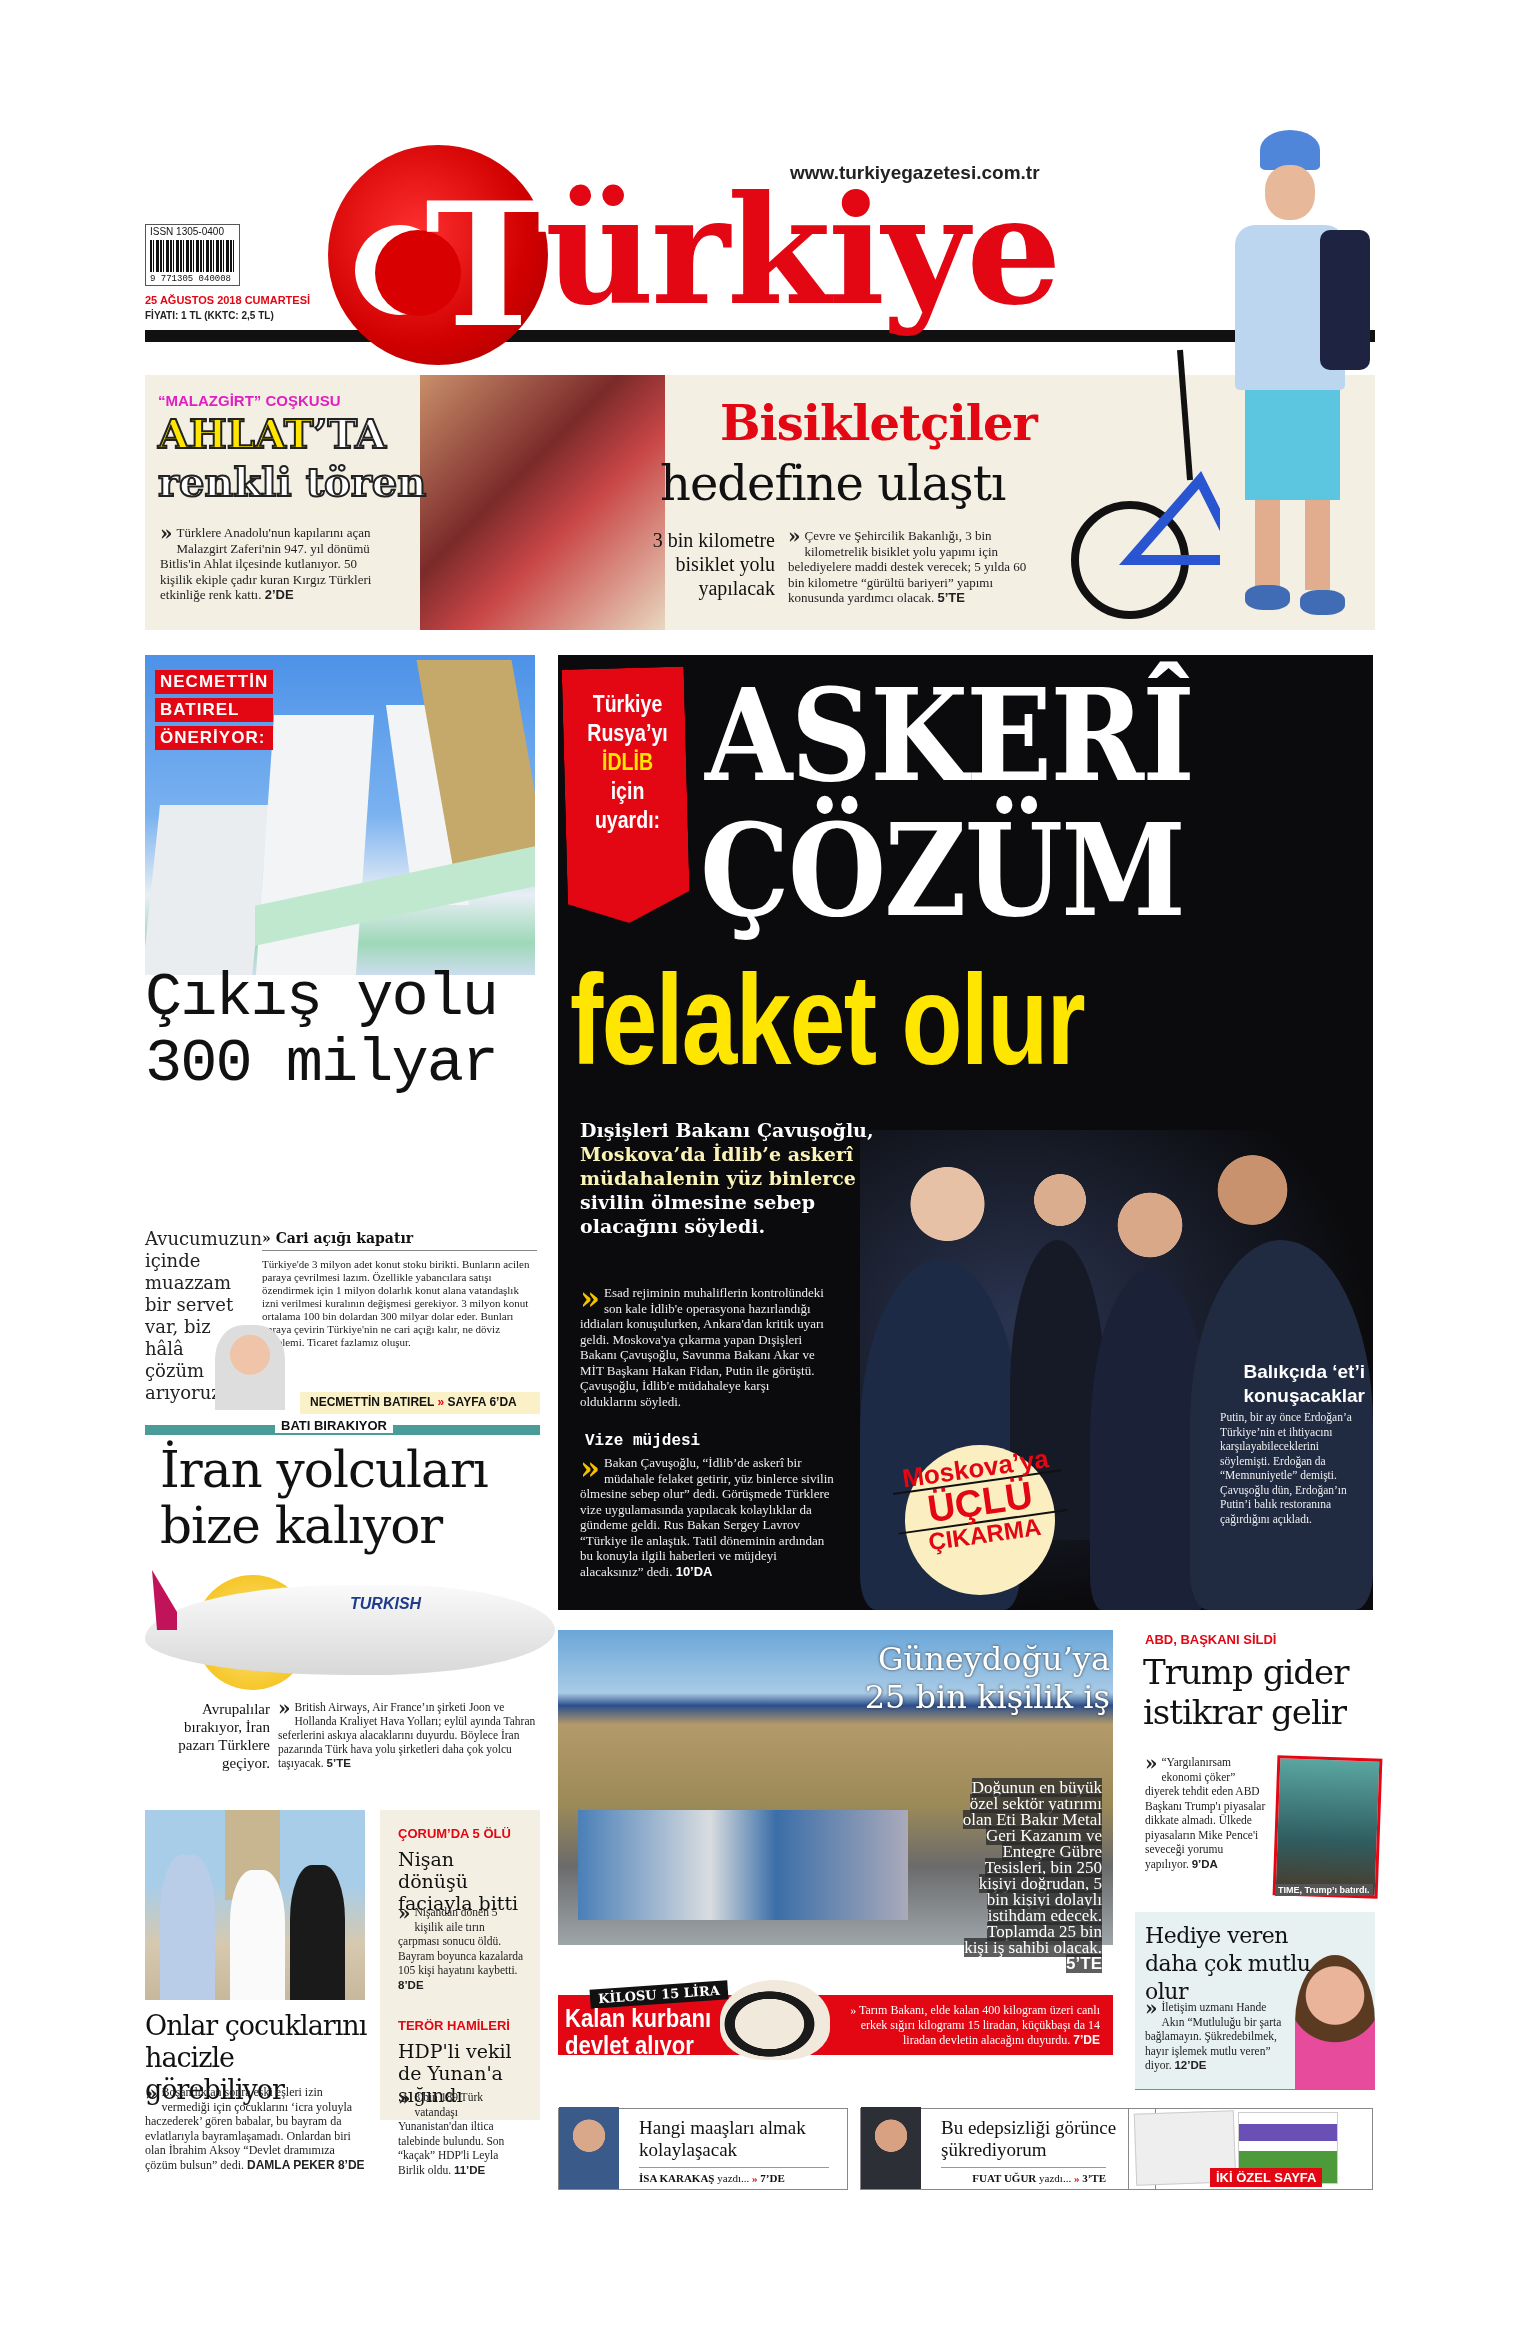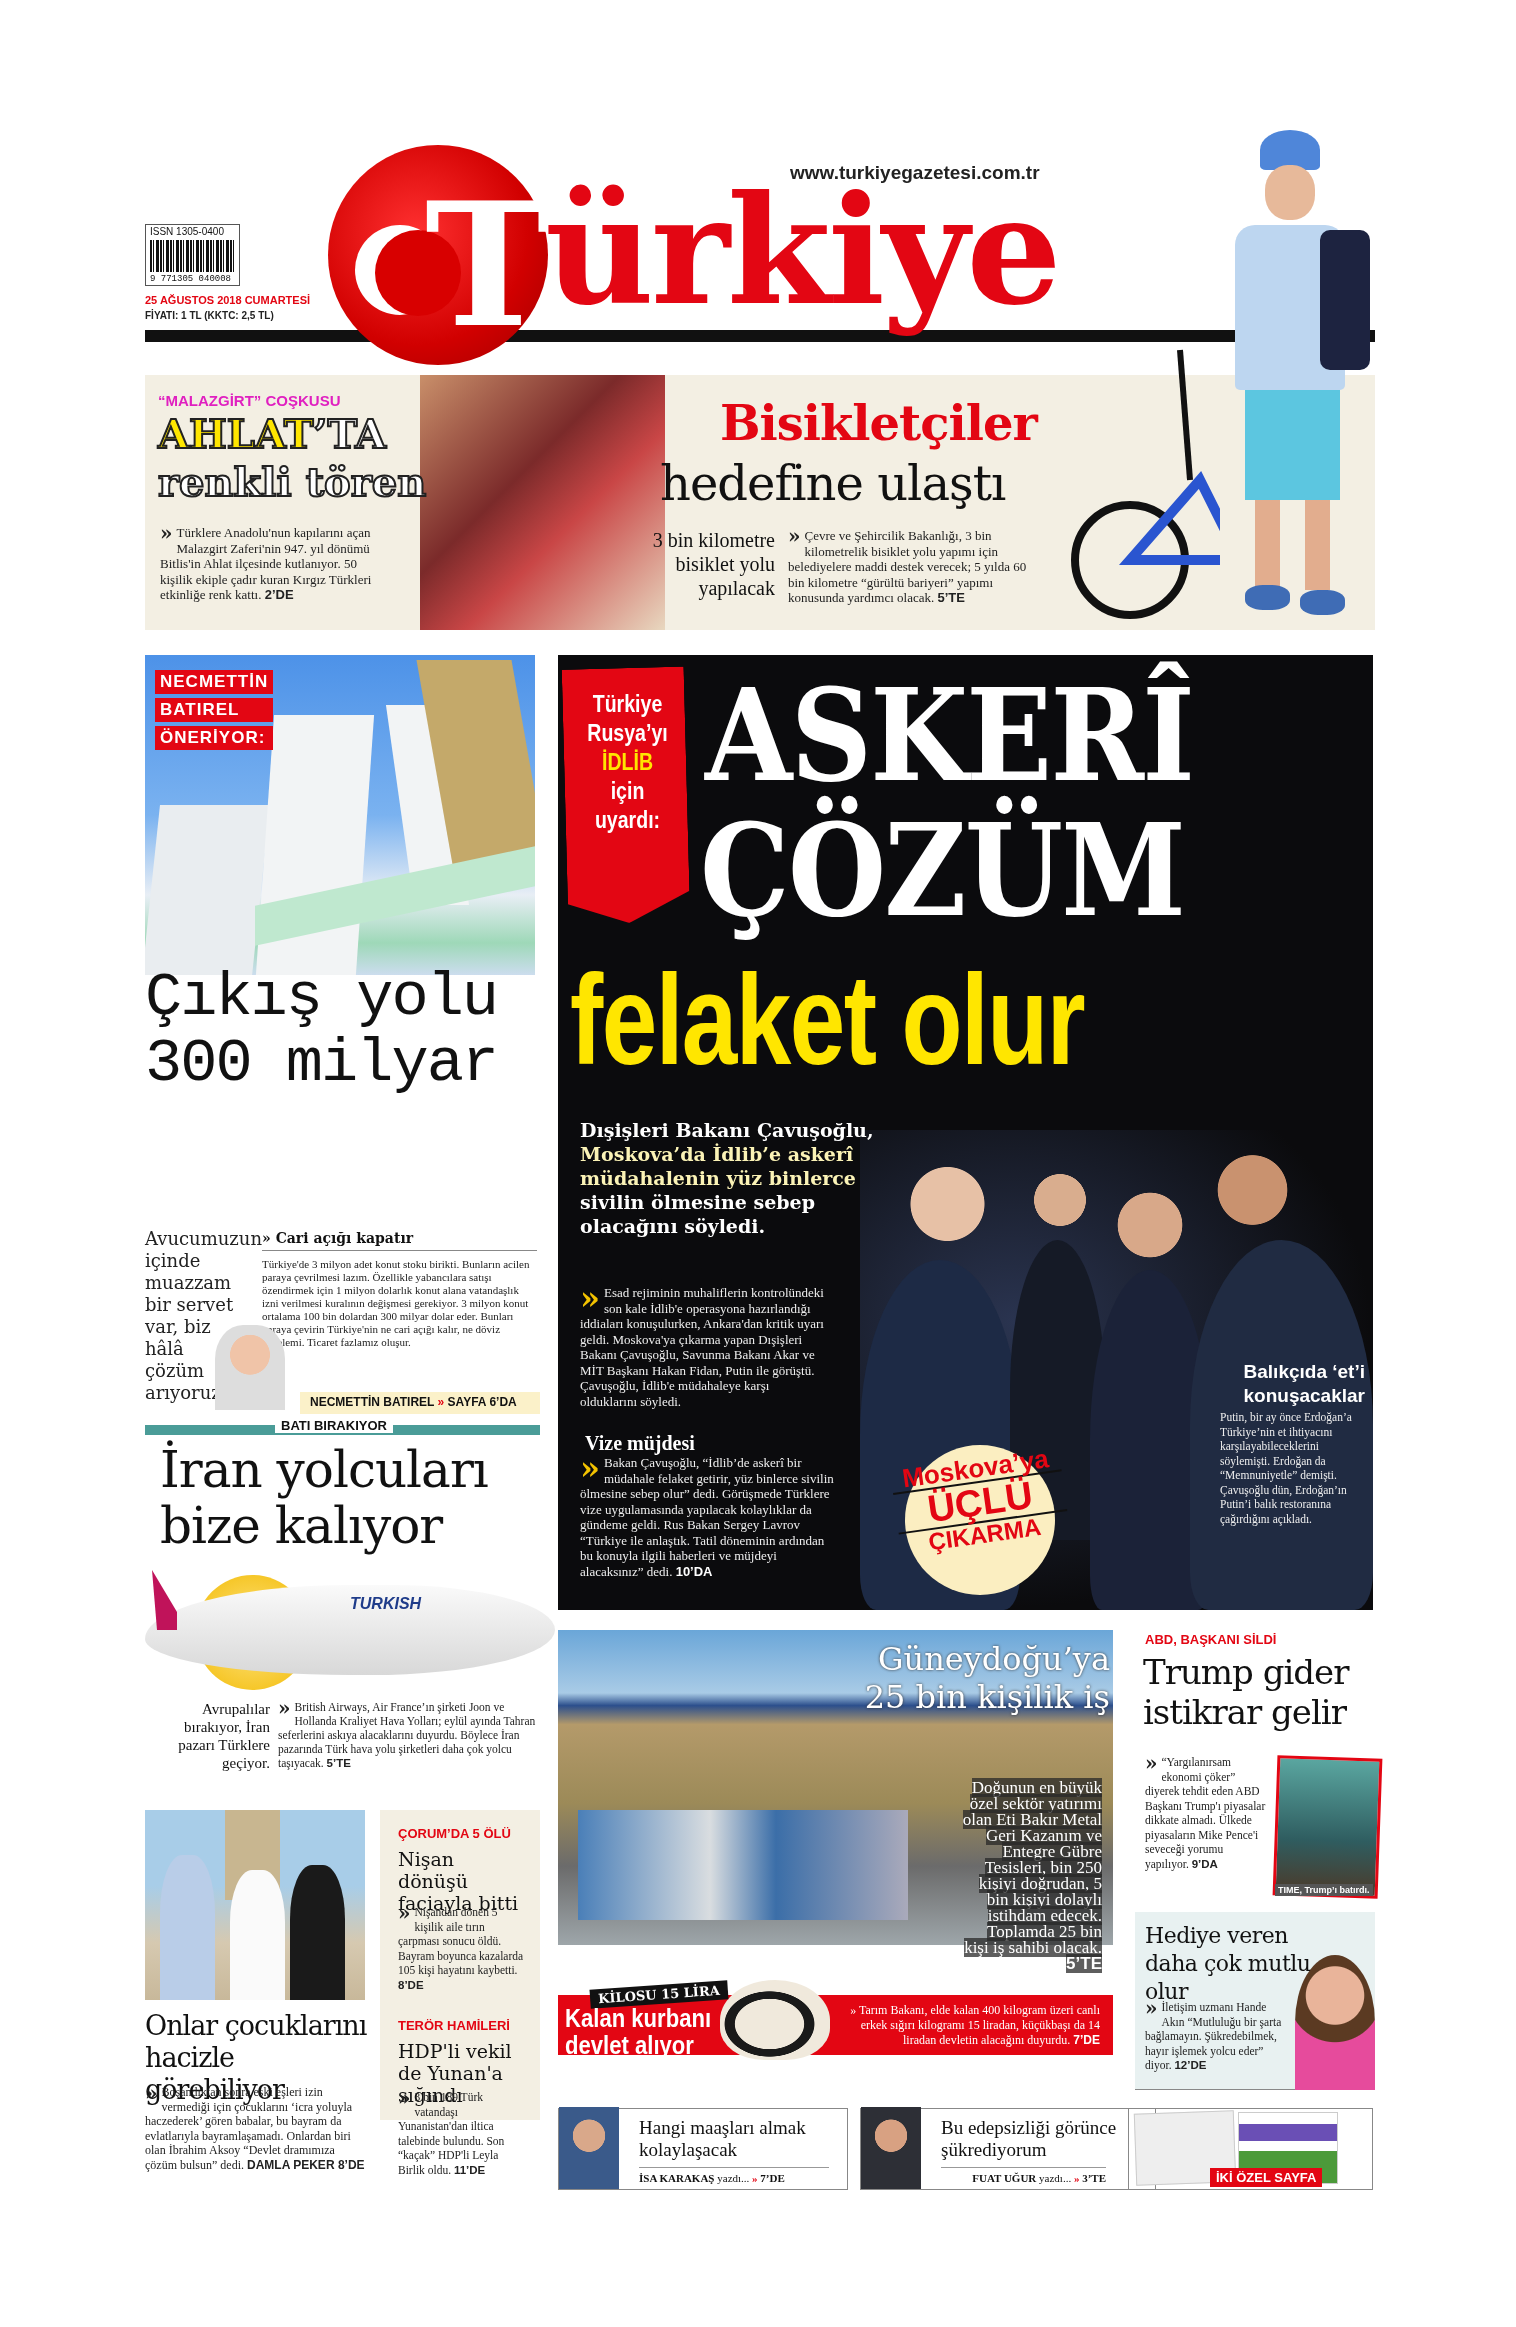--- a/index.html
+++ b/index.html
@@ -53,21 +53,21 @@
 #main-black{left:558px;top:655px;width:815px;height:955px;background:#0b0b0d}
 #kicker-ribbon{left:565px;top:668px;width:122px;height:255px;background:#e30613;transform:rotate(-1.5deg);clip-path:polygon(0 0,100% 0,100% 88%,50% 100%,0 92%)}
 #kicker-lines{left:570px;top:690px;width:115px;text-align:center;font-family:"Liberation Sans",sans-serif;font-weight:900;font-size:23px;line-height:29px;color:#fff;transform:scaleX(.85)}
 #kicker-idlib{color:#ffe600}
 #askeri{left:705px;top:675px;font-family:"DejaVu Serif",serif;font-weight:900;font-size:128px;line-height:120px;color:#fff;transform:scaleX(.88);transform-origin:left top;letter-spacing:-2px}
 #cozum{left:700px;top:810px;font-family:"DejaVu Serif",serif;font-weight:900;font-size:128px;line-height:120px;color:#fff;transform:scaleX(.88);transform-origin:left top;letter-spacing:-2px}
 #felaket{left:570px;top:960px;font-family:"Liberation Sans",sans-serif;font-weight:900;font-size:128px;line-height:120px;color:#ffe600;transform:scaleX(.78);transform-origin:left top;letter-spacing:-2px}
 #main-deck{left:580px;top:1118px;width:310px;font-family:"DejaVu Serif",serif;font-weight:900;font-size:19px;line-height:24px;color:#fff}
 .yel{color:#fbf3b6}
 #main-body1{left:580px;top:1285px;width:245px;color:#eee}
-#vize-head{left:585px;top:1432px;font-family:Liberation Serif, serif;font-weight:900;font-size:20px;color:#fff}
+#vize-head{left:585px;top:1432px;font-family:Liberation Mono, monospace;font-weight:900;font-size:16px;color:#fff}
 #main-body2{left:580px;top:1455px;width:255px;color:#eee}
 .yquote{color:#f2c200;font-size:32px;line-height:26px}
 #leaders-photo{left:860px;top:1130px;width:513px;height:480px;background:radial-gradient(ellipse at 30% 40%,#2a3450,#0b0b0d 70%)}
 .leader{position:absolute;border-radius:50% 50% 10% 10%}
 #balik-head{left:1195px;top:1360px;width:170px;text-align:right;font-family:"Liberation Sans",sans-serif;font-weight:900;font-size:19px;line-height:24px;color:#fff}
 #balik-body{left:1220px;top:1410px;width:145px;text-align:left;color:#eee;font-size:11.5px;line-height:14.5px}
 #ucl-circle{left:905px;top:1445px;width:150px;height:150px;border-radius:50%;background:#fbeec1}
 #ucl-text{left:895px;top:1455px;width:170px;text-align:center;font-family:"Liberation Sans",sans-serif;font-weight:900;color:#e30613;transform:rotate(-8deg)}
 #ucl-text div{border-bottom:2px solid #111;line-height:1}
 
@@ -295,13 +295,13 @@
   <div>Trump gider</div>
   <div>istikrar gelir</div>
 </div>
 <div class="abs body-txt" id="trump-body"><span class="quote">»</span><span>“Yargılanırsam ekonomi çöker” diyerek tehdit eden ABD Başkanı Trump'ı piyasalar dikkate almadı. Ülkede piyasaların Mike Pence'i seveceği yorumu yapılıyor.</span> <span class="ref">9’DA</span></div>
 <div class="abs" id="time-cover"></div>
 <div class="abs" id="time-caption">TIME, Trump’ı batırdı.</div>
 
 <div class="abs" id="hediye-box"></div>
 <div class="abs" id="hande-photo"></div>
 <div class="abs" id="hediye-head" style="width:200px">Hediye veren daha çok mutlu olur</div>
-<div class="abs body-txt" id="hediye-body"><span class="quote">»</span><span>İletişim uzmanı Hande Akın “Mutluluğu bir şarta bağlamayın. Şükredebilmek, hayır işlemek yolcu eder” diyor.</span> <span class="ref">12’DE</span></div>
+<div class="abs body-txt" id="hediye-body"><span class="quote">»</span><span>İletişim uzmanı Hande Akın “Mutluluğu bir şarta bağlamayın. Şükredebilmek, hayır işlemek mutlu veren” diyor.</span> <span class="ref">12’DE</span></div>
 
 </body></html>

